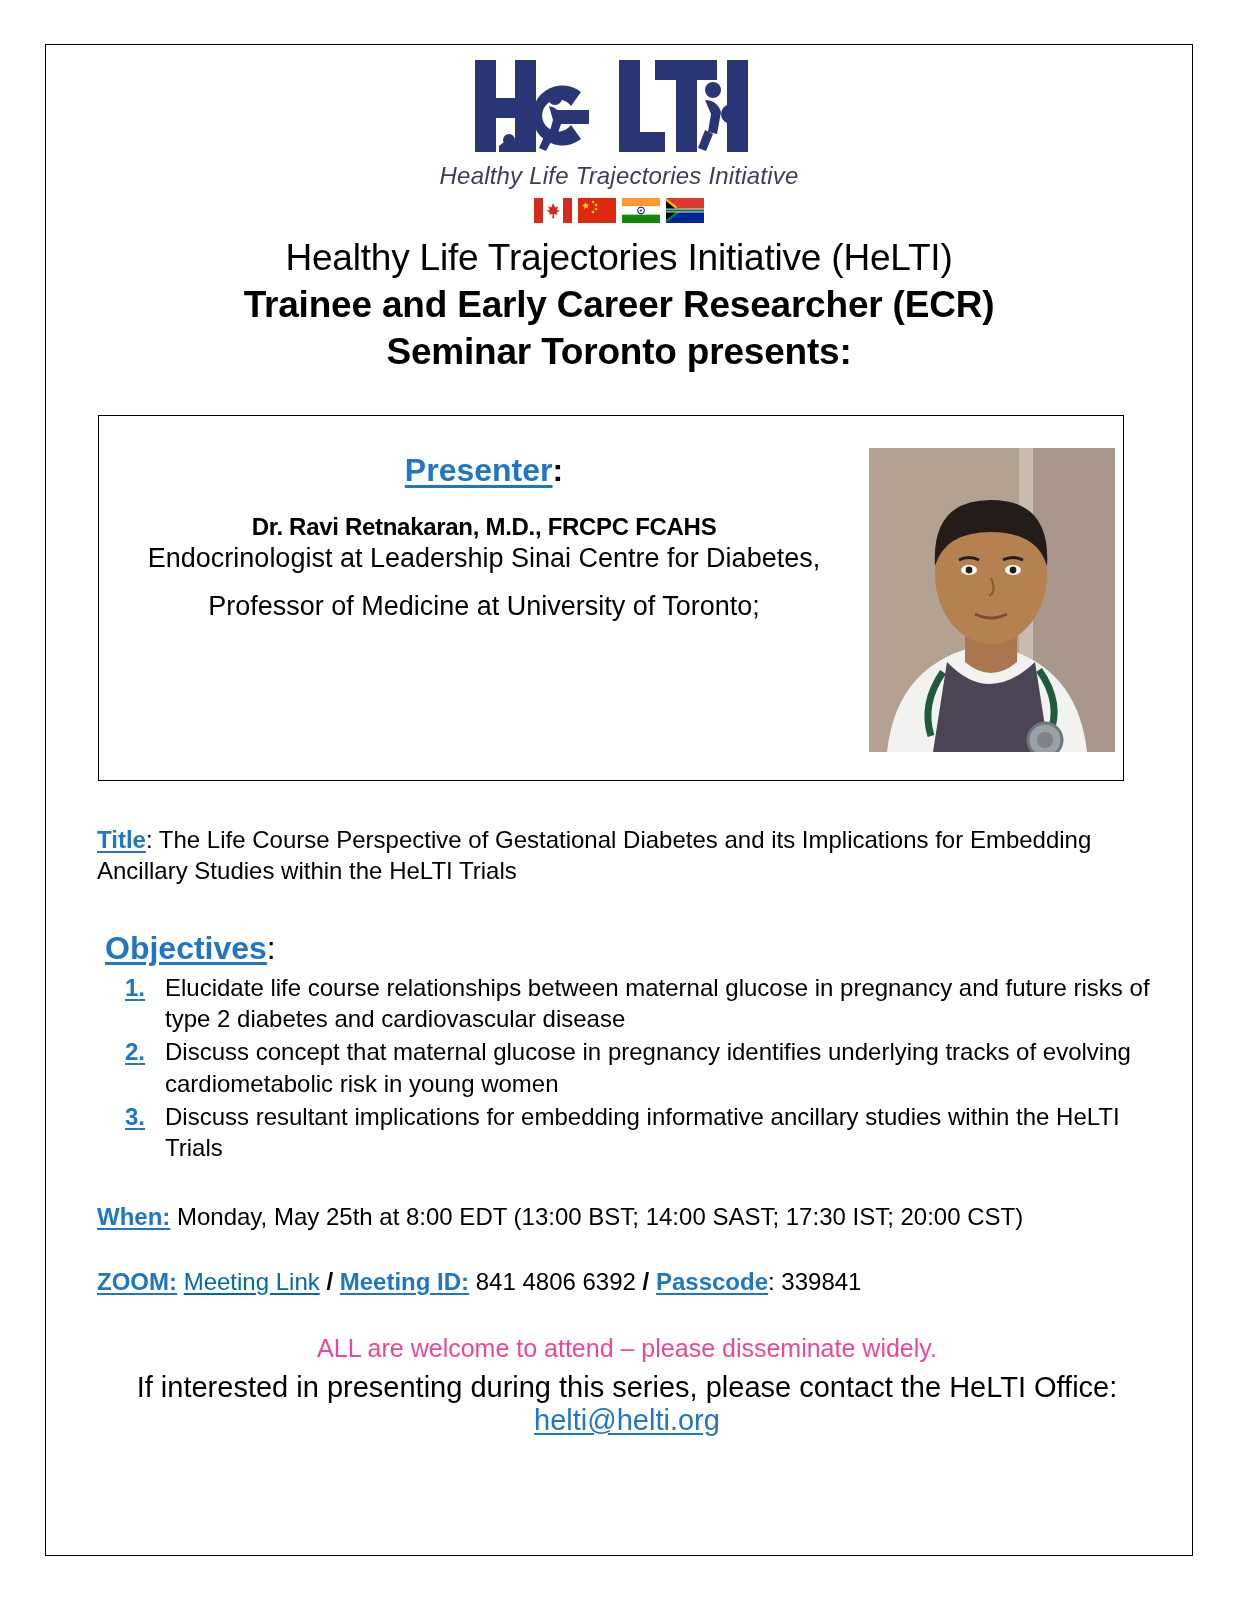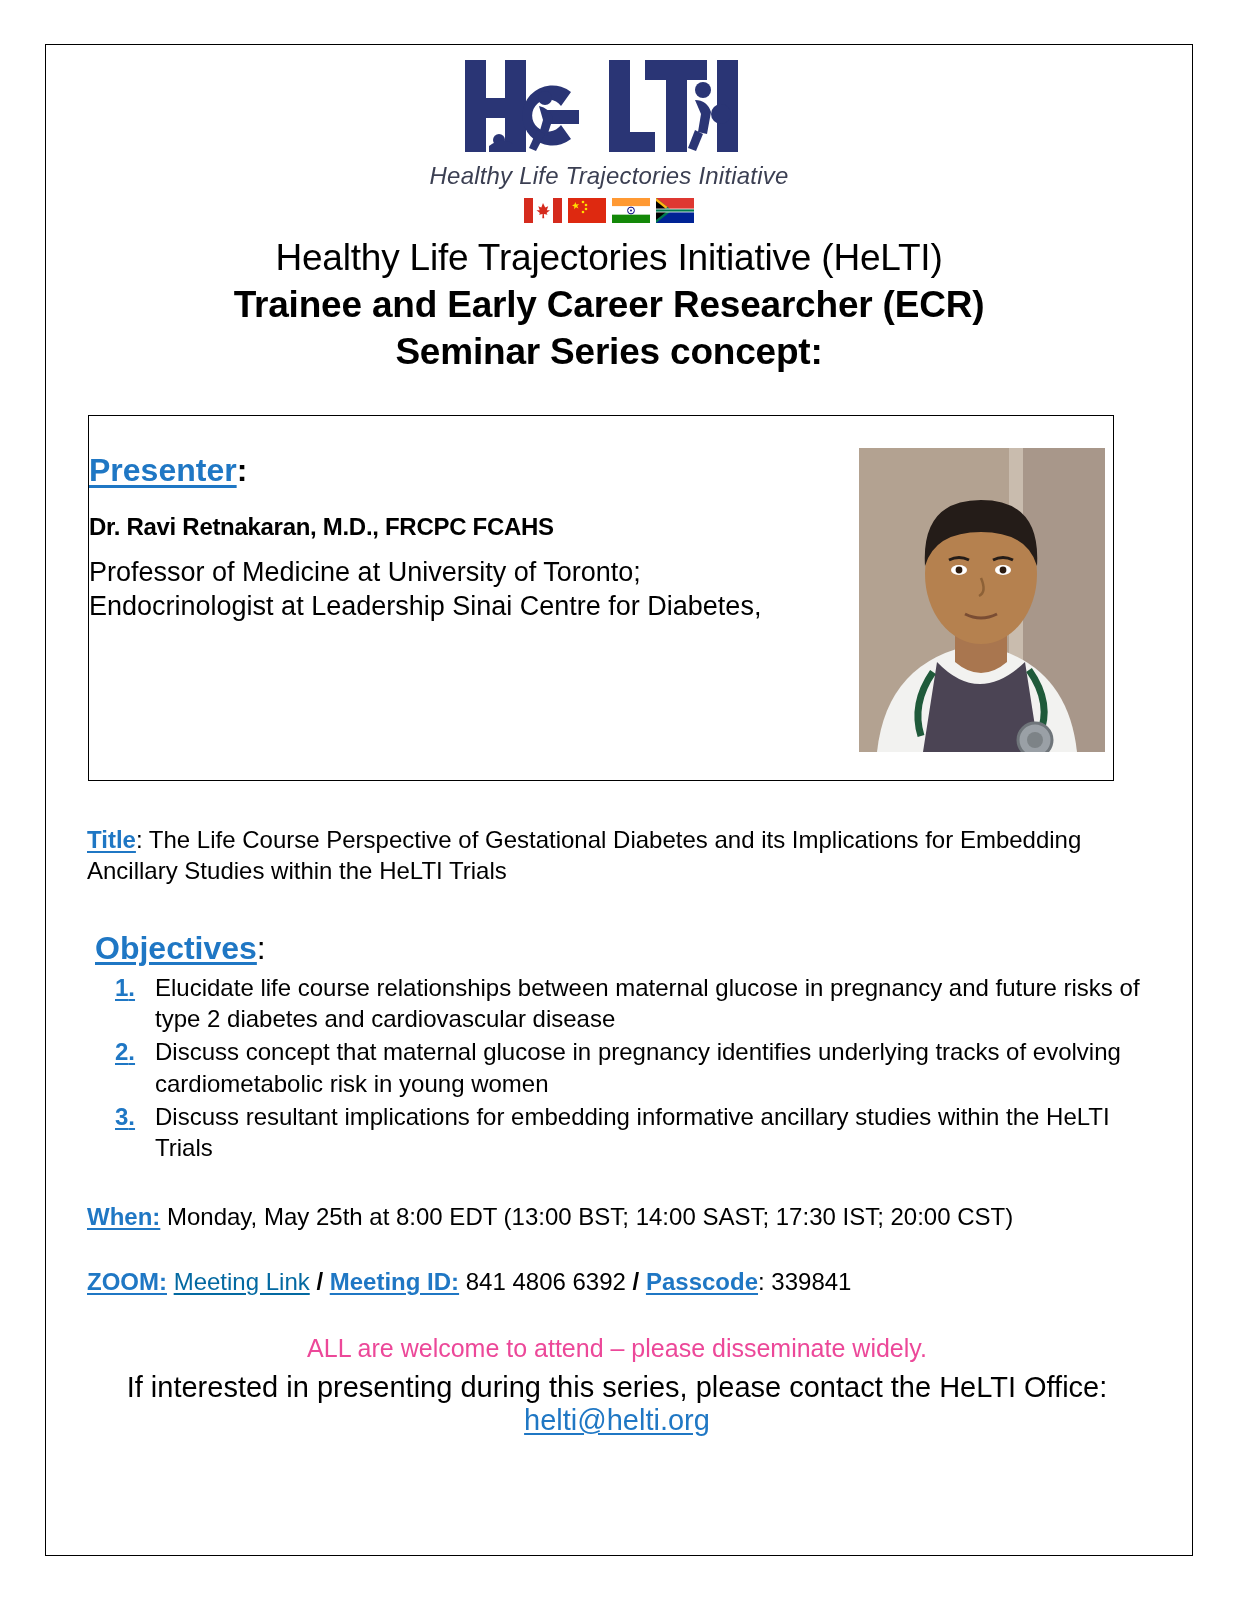--- a/index.html
+++ b/index.html
@@ -6,21 +6,21 @@
   body{
     width:1238px;height:1604px;position:relative;overflow:hidden;
     font-family:"Liberation Sans",sans-serif;color:#000;
   }
   
   .page-frame{
     position:absolute;left:45px;top:44px;width:1148px;height:1512px;
     border:1px solid #000;box-sizing:border-box;
   }
   .content{
-    position:absolute;left:35px;top:44px;width:1148px;height:1512px;
+    position:absolute;left:45px;top:44px;width:1148px;height:1512px;
     box-sizing:border-box;
   }
 
   
   .logo-wrap{text-align:center;padding-top:10px;}
   .logo-svg{display:block;margin:0 auto;}
   .logo-sub{
     font-family:"Liberation Sans",sans-serif;
     font-style:italic;font-size:24px;color:#3b3f52;
     letter-spacing:.2px;margin-top:-4px;
@@ -39,21 +39,21 @@
     font-size:37px;font-weight:bold;text-align:center;margin:4px 0 0 0;
     line-height:1.16;letter-spacing:-.2px;
   }
 
   
   .presenter-box{
     position:absolute;left:53px;top:371px;width:1026px;height:366px;
     border:1px solid #000;box-sizing:border-box;
   }
   .presenter-left{
-    position:absolute;left:0;top:0;width:770px;height:100%;text-align:left;
+    position:absolute;left:0;top:0;width:770px;height:100%;text-align:center;
   }
   .presenter-label{
     display:inline-block;font-size:32px;font-weight:bold;color:#1F77C4;
     text-decoration:underline;text-underline-offset:4px;margin-top:36px;
   }
   .presenter-colon{color:#000;text-decoration:none;font-weight:bold;font-size:32px;}
   .presenter-name{
     font-size:24px;font-weight:bold;margin-top:24px;letter-spacing:-.3px;
     line-height:1.15;
   }
@@ -172,30 +172,30 @@
         <path d="M0 0 L16 12.5 L0 25 Z" fill="#FFB612" transform="scale(0.72)"></path>
         <path d="M0 3 L12 12.5 L0 22 Z" fill="#000000"></path>
         <rect y="10.6" width="38" height="3.8" fill="#FFFFFF"></rect>
         <rect y="11.4" width="38" height="2.2" fill="#007A4D"></rect>
       </svg>
     </div>
   </div>
 
   <h1 class="main-title">Healthy Life Trajectories Initiative (HeLTI)</h1>
   <h2 class="sub-title">Trainee and Early Career Researcher (ECR)</h2>
-  <h2 class="sub-title">Seminar Series concept:</h2>
+  <h2 class="sub-title">Seminar Toronto presents:</h2>
 
   <div class="presenter-box">
     <div class="presenter-left">
       <div>
         <span class="presenter-label">Presenter</span><span class="presenter-colon">:</span>
       </div>
       <div class="presenter-name">Dr. Ravi Retnakaran, M.D., FRCPC FCAHS</div>
+      <div class="presenter-affil" style="margin-top:0">Endocrinologist at Leadership Sinai Centre for Diabetes,</div>
       <div class="presenter-affil">Professor of Medicine at University of Toronto;</div>
-      <div class="presenter-affil" style="margin-top:0">Endocrinologist at Leadership Sinai Centre for Diabetes,</div>
     </div>
 
     <div class="photo">
       <svg width="246" height="304" viewBox="0 0 246 304">
         <rect width="246" height="304" fill="#b3a291"></rect>
         <rect x="150" y="0" width="14" height="304" fill="#c9bcae"></rect>
         <rect x="164" y="0" width="82" height="304" fill="#a8978a"></rect>
 
         <path d="M18 304 q10 -92 100 -108 q90 16 100 108 z" fill="#f2f2f0"></path>
 

